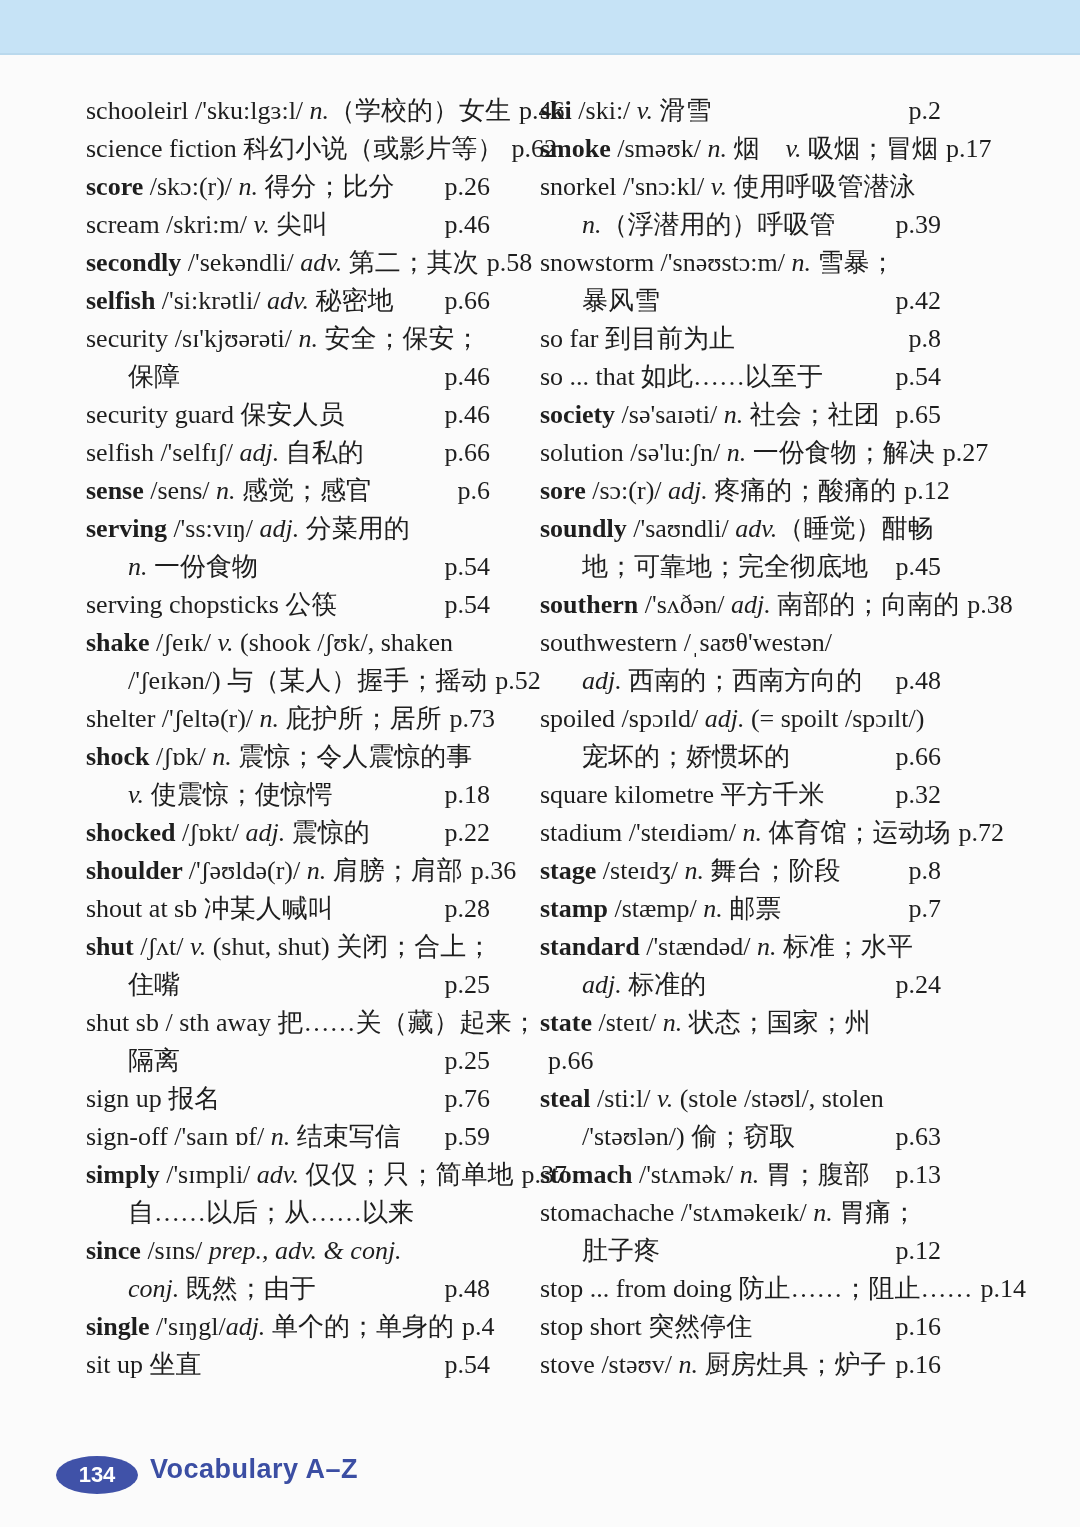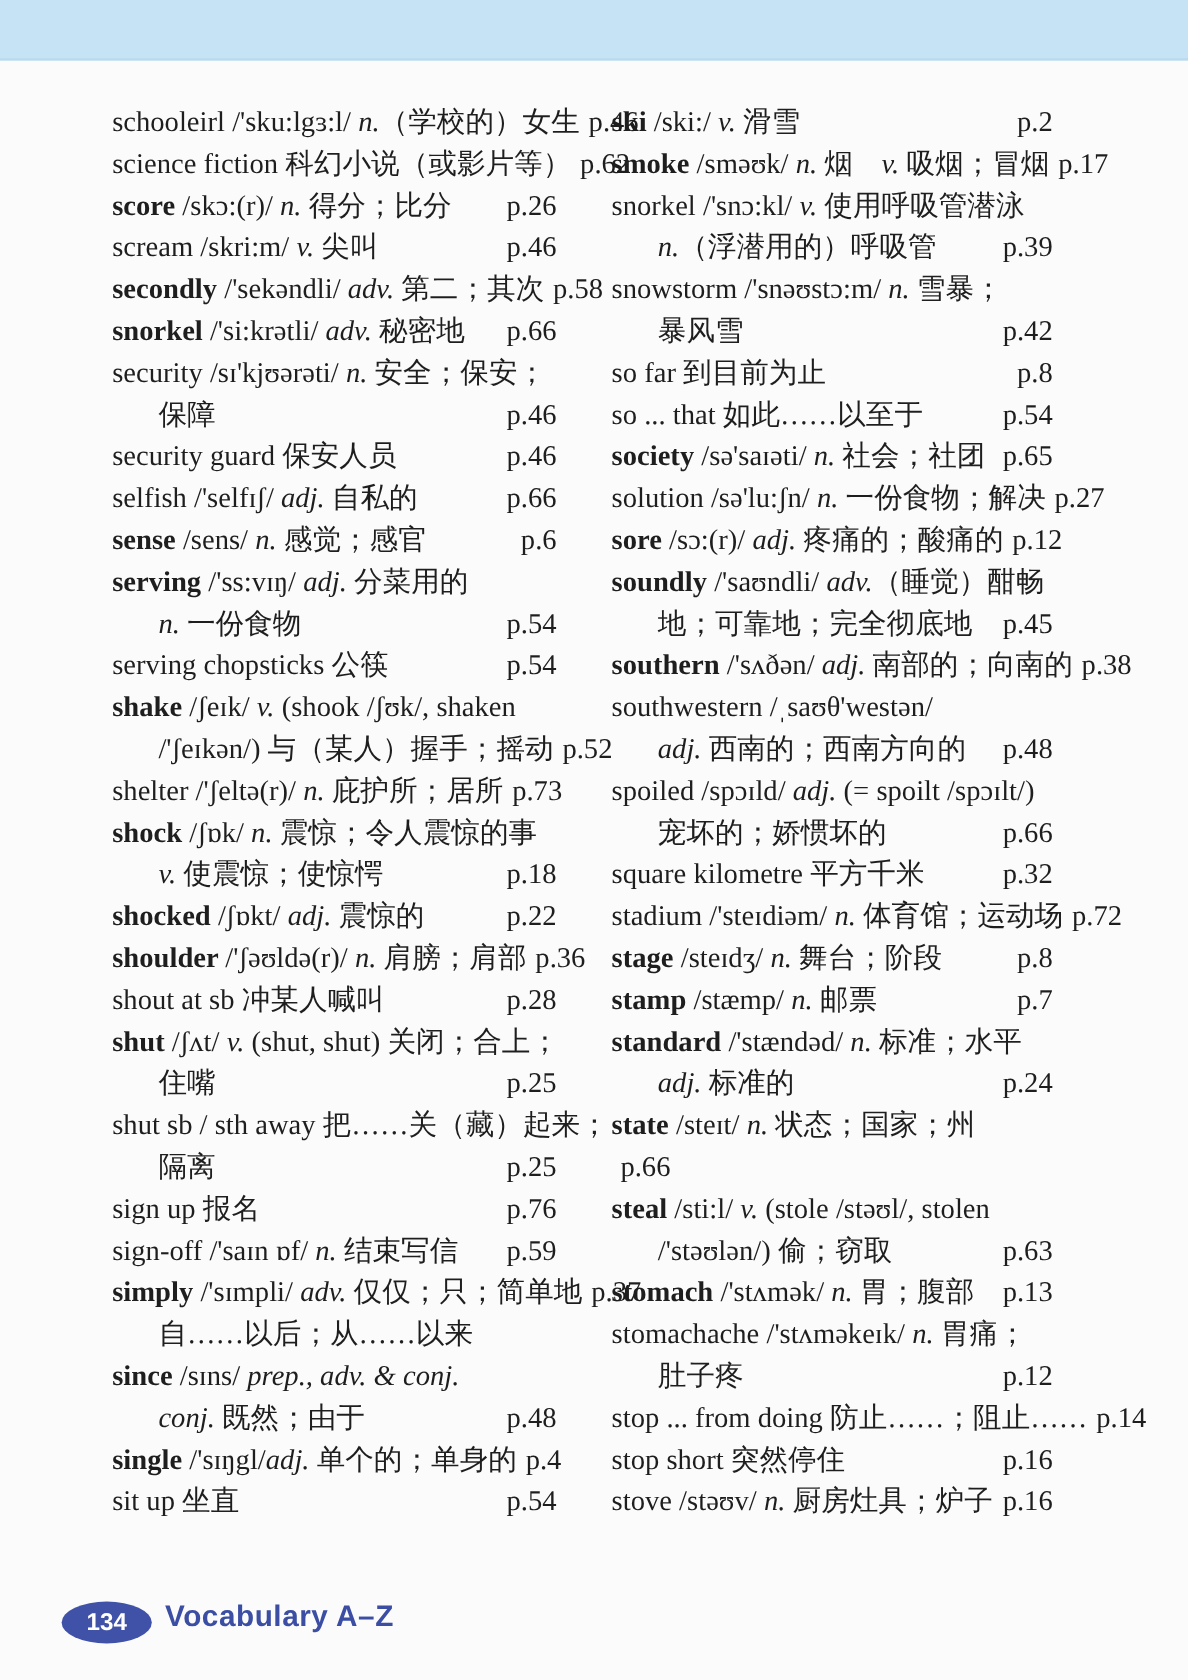--- a/index.html
+++ b/index.html
@@ -11,21 +11,21 @@
     font-family: "Liberation Serif", "DejaVu Serif", serif;
     color: #1e1e1e;
   }
   .top-banner {
     position: absolute; left: 0; top: 0;
     width: 1080px; height: 53px;
     background: #c6e3f6;
     border-bottom: 2px solid #bad9ed;
   }
   .vocab-col {
-    position: absolute; top: 92px; margin-left: 16px;
+    position: absolute; top: 92px;
   }
   .col-left  { left: 86px;  width: 404px; }
   .col-right { left: 540px; width: 401px; }
   .line {
     height: 38px;
     display: flex;
     justify-content: space-between;
     align-items: baseline;
     font-size: 26px;
     line-height: 38px;
@@ -76,21 +76,21 @@
       </div>
       <div class="line">
         <span class="entry-text"><span class="r">scream /skri:m/ </span><span class="i">v.</span><span class="r"> 尖叫</span></span>
         <span class="pageno">p.46</span>
       </div>
       <div class="line">
         <span class="entry-text"><span class="b">secondly </span><span class="r">/'sekəndli/ </span><span class="i">adv.</span><span class="r"> 第二；其次</span></span>
         <span class="pageno">p.58</span>
       </div>
       <div class="line">
-        <span class="entry-text"><span class="b">snorkel </span><span class="r">/'si:krətli/ </span><span class="i">adv.</span><span class="r"> 秘密地</span></span>
+        <span class="entry-text"><span class="b">selfish </span><span class="r">/'si:krətli/ </span><span class="i">adv.</span><span class="r"> 秘密地</span></span>
         <span class="pageno">p.66</span>
       </div>
       <div class="line">
         <span class="entry-text"><span class="r">security /sɪ'kjʊərəti/ </span><span class="i">n.</span><span class="r"> 安全；保安；</span></span>
         <span class="pageno"></span>
       </div>
       <div class="line indent">
         <span class="entry-text"><span class="r">保障</span></span>
         <span class="pageno">p.46</span>
       </div>

